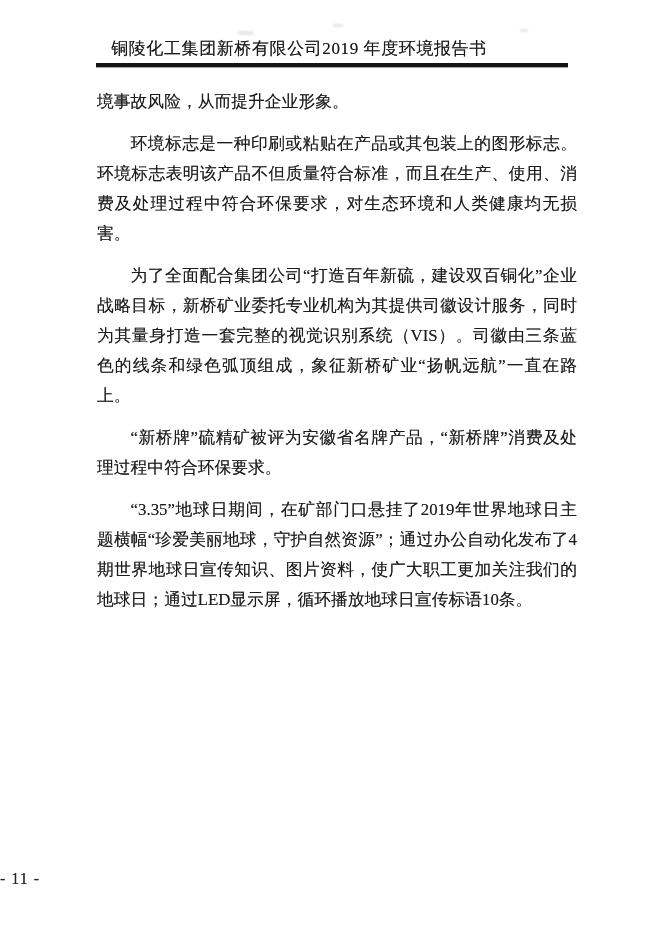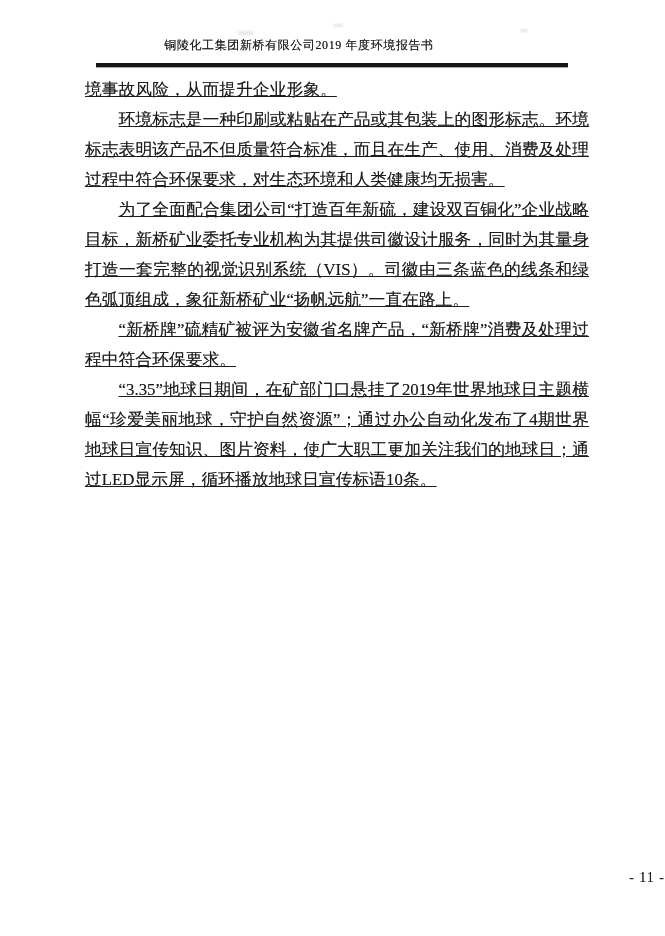--- a/index.html
+++ b/index.html
@@ -27,21 +27,21 @@
   .artifact.a1 { left: 238px; top: 31px; width: 16px; height: 4px; }
   .artifact.a2 { left: 333px; top: 24px; width: 10px; height: 3px; }
   .artifact.a3 { left: 520px; top: 29px; width: 8px;  height: 3px; }
 
   .header-title {
     position: absolute;
     top: 37px;
     left: 0;
     width: 598px;
     text-align: center;
-    font-size: 12px;
+    font-size: 17px;
     letter-spacing: 0.6px;
     color: #1a1a1a;
     text-shadow: 0 0 0.4px rgba(0,0,0,0.55);
     white-space: nowrap;
   }
   .header-rule {
     position: absolute;
     top: 63px;
     left: 96px;
     width: 472px;
@@ -54,33 +54,32 @@
     top: 75px;
     left: 85px;
     width: 504px;
     font-size: 16.8px;
     line-height: 30px;
     text-align: justify;
     color: #1c1c1c;
     text-shadow: 0 0 0.45px rgba(0,0,0,0.5);
   }
   .doc-body p {
-    margin: 0;
+    margin: 12px;
     padding: 0;
-    text-decoration: underline;
   }
   .indent { text-indent: 2em; }
   .heading { text-indent: 2em; }
   .page-number {
     position: absolute;
     top: 870px;
     left: 0;
     width: 665px;
-    text-align: right;
-    font-size: 14px;
+    text-align: left;
+    font-size: 16px;
     letter-spacing: 1px;
     color: #222222;
     text-shadow: 0 0 0.4px rgba(0,0,0,0.5);
   }
 </style>
 </head>
 <body>
 
 <div class="page">
 

